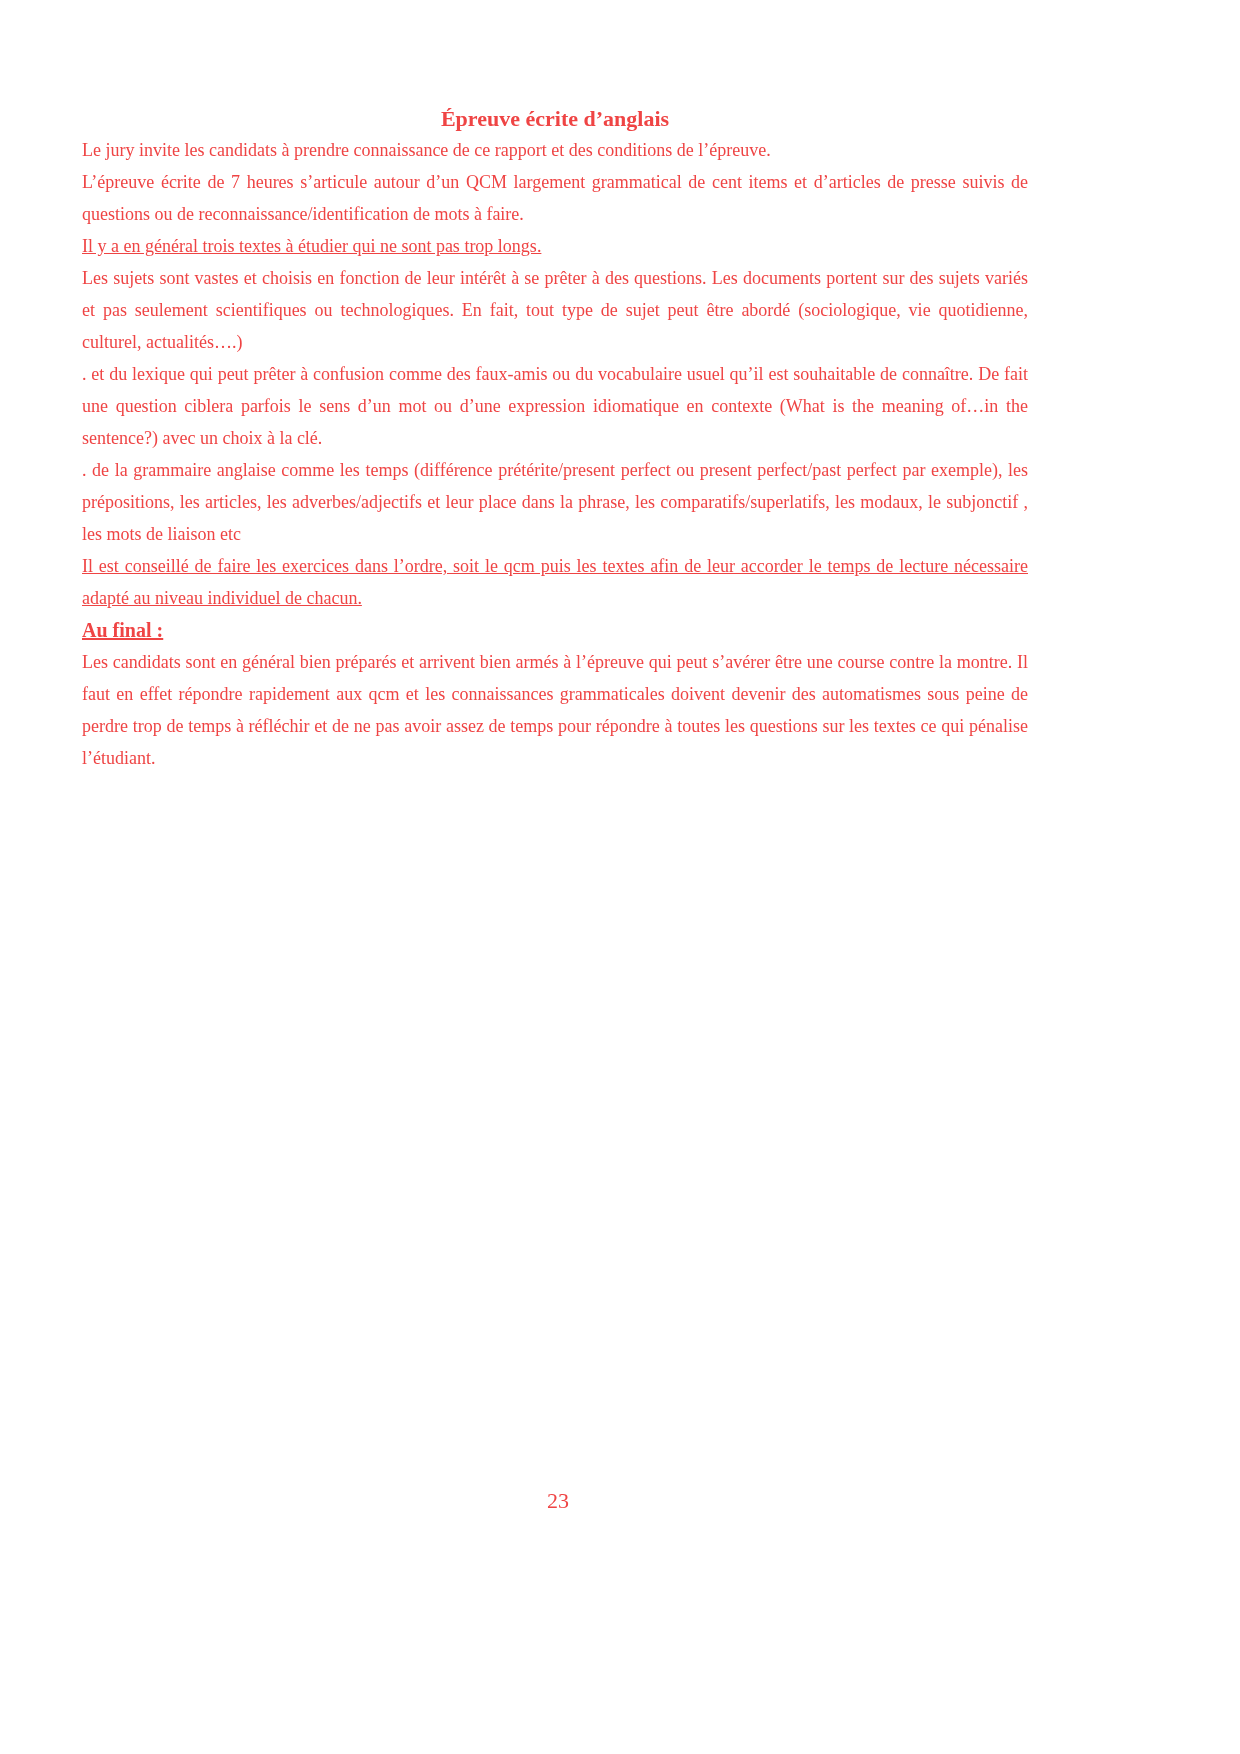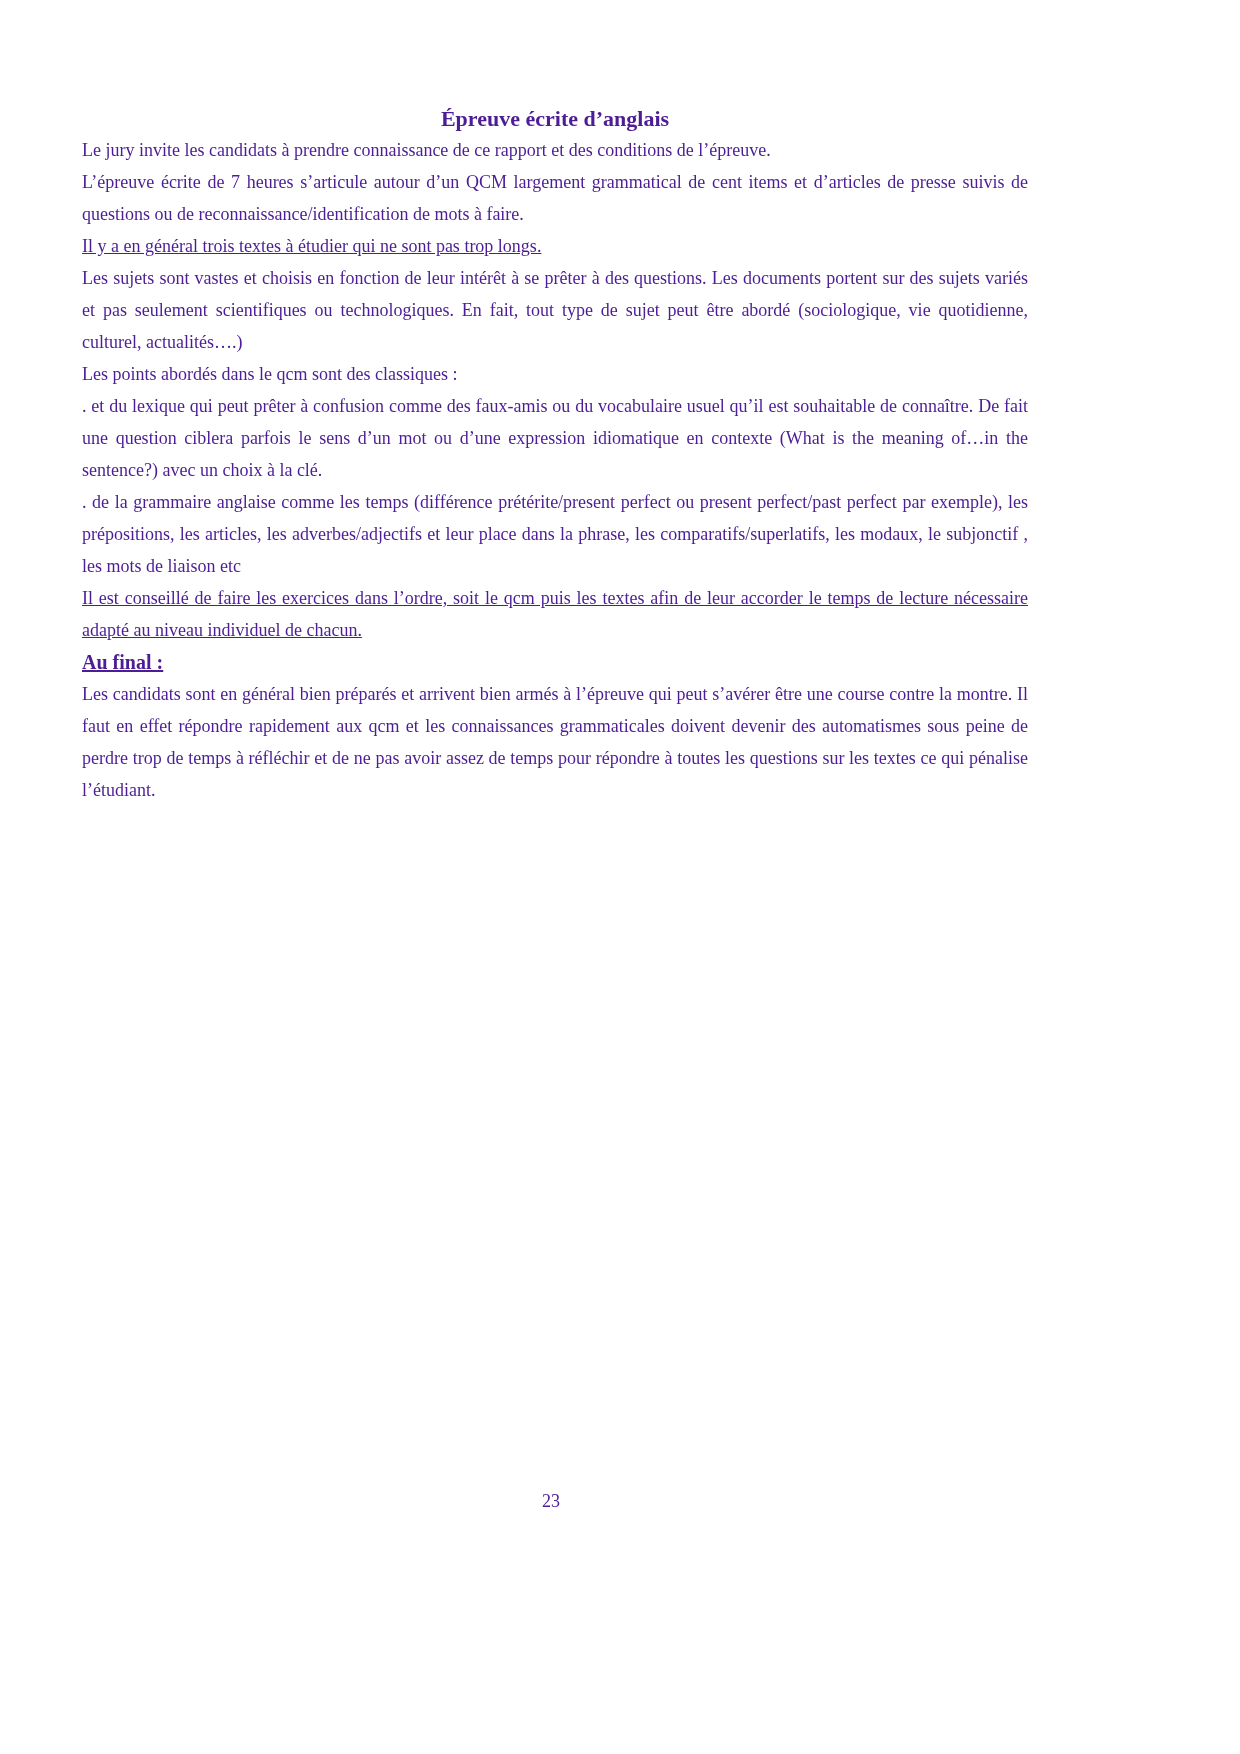--- a/index.html
+++ b/index.html
@@ -7,21 +7,21 @@
       padding: 0;
       background: #ffffff;
     }
     .page {
       position: relative;
       width: 1240px;
       height: 1754px;
       background: #ffffff;
       box-sizing: border-box;
       font-family: "Liberation Serif", "DejaVu Serif", serif;
-      color: #4c1d95;
+      color: #ef4444;
       overflow: hidden;
     }
     .content {
       position: absolute;
       top: 0;
       left: 82px;
       width: 946px;
     }
     .title {
       margin: 104px 0 0 0;
@@ -46,44 +46,43 @@
       font-weight: bold;
       text-align: left;
       text-decoration: underline;
     }
     .heading .underline {
       text-decoration: underline;
     }
     .page-number {
       position: absolute;
       top: 1488px;
-      left: 78px;
+      left: 85px;
       width: 946px;
       text-align: center;
-      font-size: 18px;
+      font-size: 22px;
       line-height: 26px;
     }
   </style>
 </head>
 <body>
 
 <div class="page">
   <div class="content">
 
     <h1 class="title">Épreuve écrite d’anglais</h1>
 
     <p class="para sp1">Le jury invite les candidats à prendre connaissance de ce rapport et des conditions de l’épreuve.</p>
 
     <p class="para sp1">L’épreuve écrite de 7 heures  s’articule autour d’un QCM largement grammatical de cent items et d’articles de presse suivis de questions ou de reconnaissance/identification de mots à faire.</p>
 
     <p class="para sp0">Il y a en général trois textes à étudier qui ne sont pas trop longs.</p>
 
     <p class="para sp1">Les sujets sont vastes et choisis en fonction de leur intérêt à se prêter à des questions. Les documents portent sur des sujets variés et pas seulement scientifiques ou technologiques. En fait, tout type de sujet peut être abordé (sociologique, vie quotidienne, culturel, actualités….)</p>
 
-    <p class="para sp1">Les points abordés dans le qcm sont des classiques :</p>
 
     <p class="para sp1">. et du lexique qui peut prêter à confusion comme des faux-amis ou du vocabulaire usuel qu’il est souhaitable de connaître. De fait une question ciblera parfois le sens d’un mot ou d’une expression idiomatique en contexte (What is the meaning of…in the sentence?) avec un choix à la clé.</p>
 
     <p class="para sp1">. de la grammaire anglaise comme les temps (différence prétérite/present perfect ou present perfect/past perfect par exemple), les prépositions, les articles, les adverbes/adjectifs et leur place dans la phrase,  les comparatifs/superlatifs, les modaux, le subjonctif , les mots de liaison etc</p>
 
 
     <p class="para sp0">Il est conseillé de faire les exercices dans l’ordre, soit le qcm puis les textes afin de leur accorder le temps de lecture nécessaire adapté au niveau individuel de chacun.</p>
 
     <p class="heading sp3"><span class="underline">Au final :</span></p>
 

